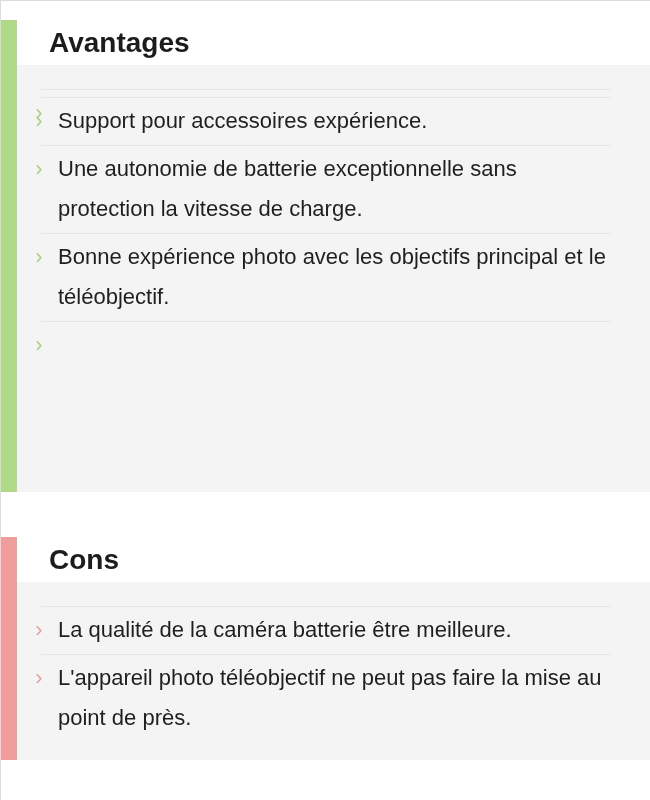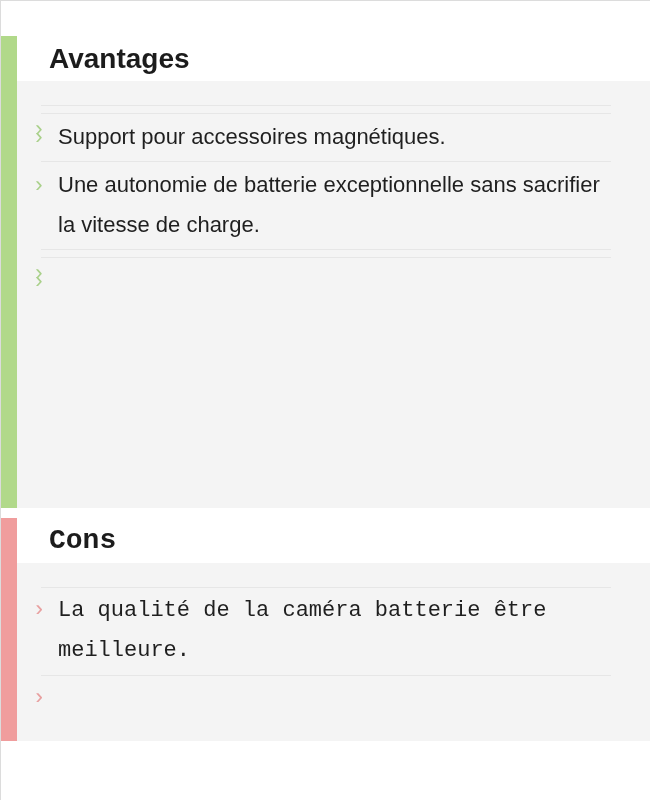--- a/index.html
+++ b/index.html
@@ -56,59 +56,61 @@
     }
     .chevron {
       position: absolute;
       left: -9px;
       top: 3px;
       font-size: 22px;
       line-height: 40px;
       width: 14px;
       text-align: center;
     }
-    #pros { top: 35px; height: 472px; text-decoration: underline; }
-    #cons { top: 517px; height: 223px; font-family: Liberation Mono, monospace; }
+    #pros { top: 19px; height: 472px; text-decoration: underline; }
+    #cons { top: 536px; height: 223px; }
   </style>
 </head>
 <body>
 
 <section class="section" id="pros">
   <div class="bar" style="background:#b1d98a;"></div>
   <h2 class="heading">Avantages</h2>
   <div class="panel">
     <ul class="list">
       <li class="list-item">
         <span class="chevron" style="color:#a9d08a;">›</span>
       </li>
       <li class="list-item">
         <span class="chevron" style="color:#a9d08a;">›</span>
-        <span>Support pour accessoires magnétiques.</span>
+        <span>Support pour accessoires expérience.</span>
       </li>
       <li class="list-item">
         <span class="chevron" style="color:#a9d08a;">›</span>
-        <span>Une autonomie de batterie exceptionnelle sans sacrifier la vitesse de charge.</span>
+        <span>Une autonomie de batterie exceptionnelle sans protection la vitesse de charge.</span>
       </li>
       <li class="list-item">
         <span class="chevron" style="color:#a9d08a;">›</span>
+        <span>Bonne expérience photo avec les objectifs principal et le téléobjectif.</span>
       </li>
       <li class="list-item">
         <span class="chevron" style="color:#a9d08a;">›</span>
       </li>
     </ul>
   </div>
 </section>
 
 <section class="section" id="cons">
   <div class="bar" style="background:#f09d9d;"></div>
   <h2 class="heading">Cons</h2>
   <div class="panel">
     <ul class="list">
       <li class="list-item">
         <span class="chevron" style="color:#e8a0a0;">›</span>
         <span>La qualité de la caméra batterie être meilleure.</span>
       </li>
       <li class="list-item">
         <span class="chevron" style="color:#e8a0a0;">›</span>
+        <span>L'appareil photo téléobjectif ne peut pas faire la mise au point de près.</span>
       </li>
     </ul>
   </div>
 </section>
 
 </body></html>

